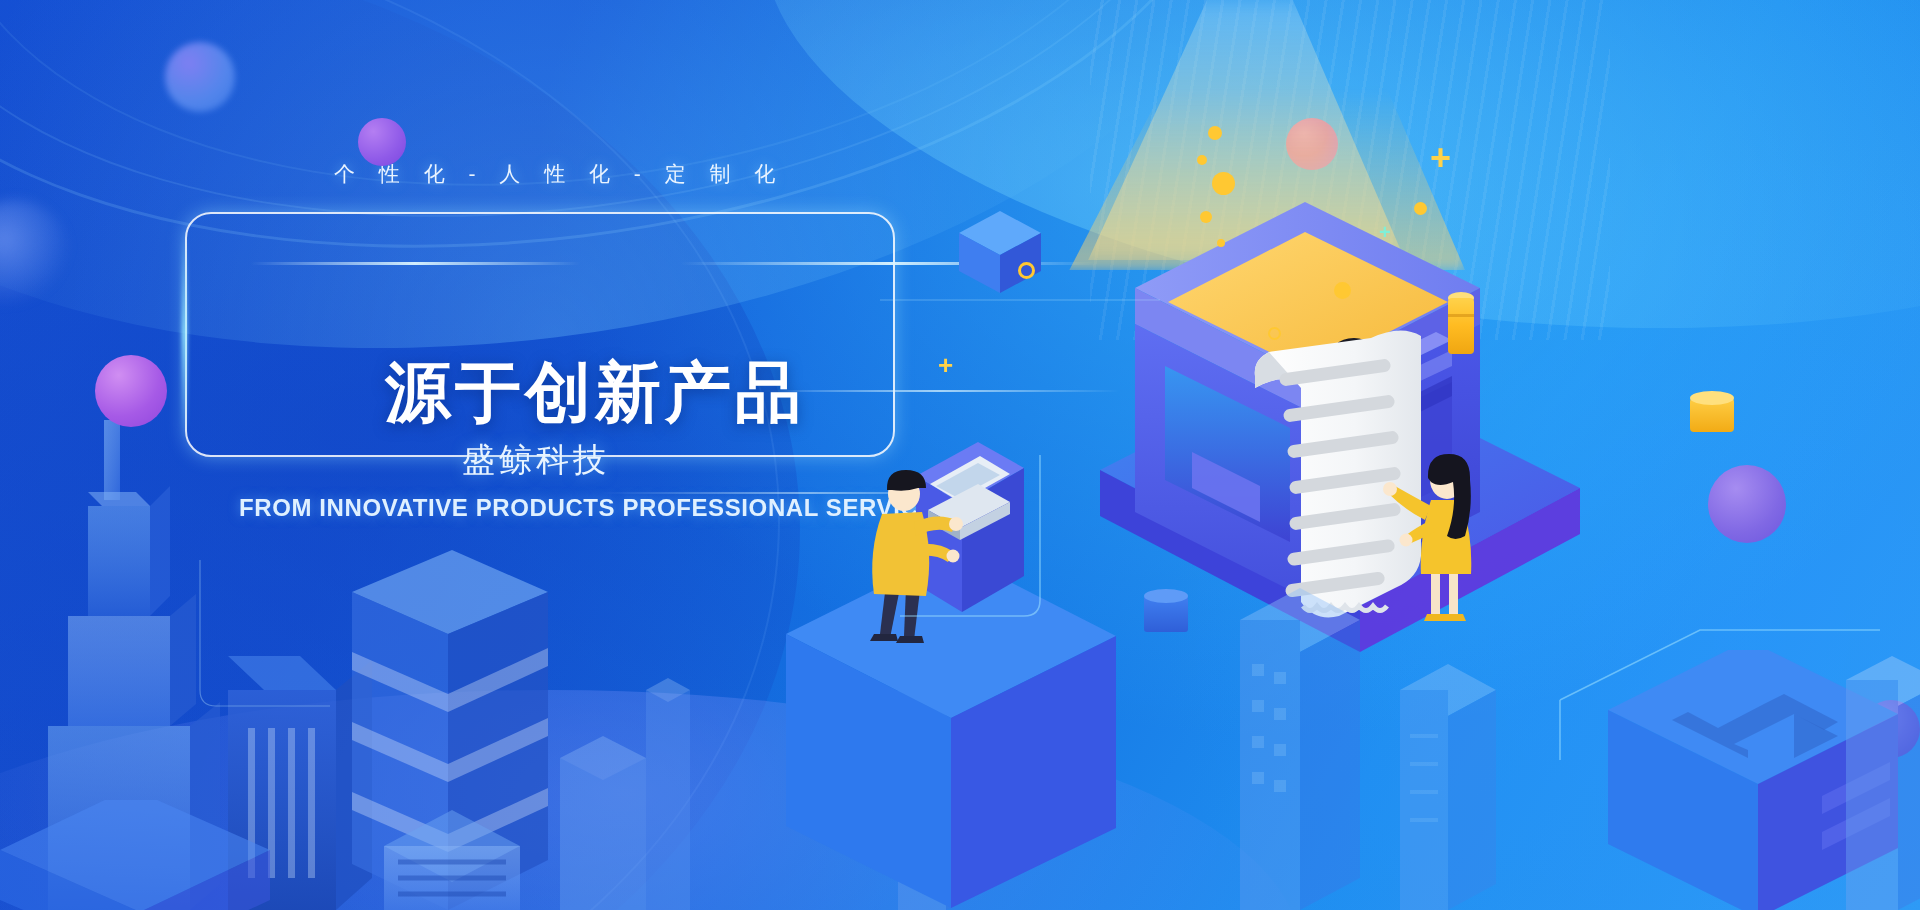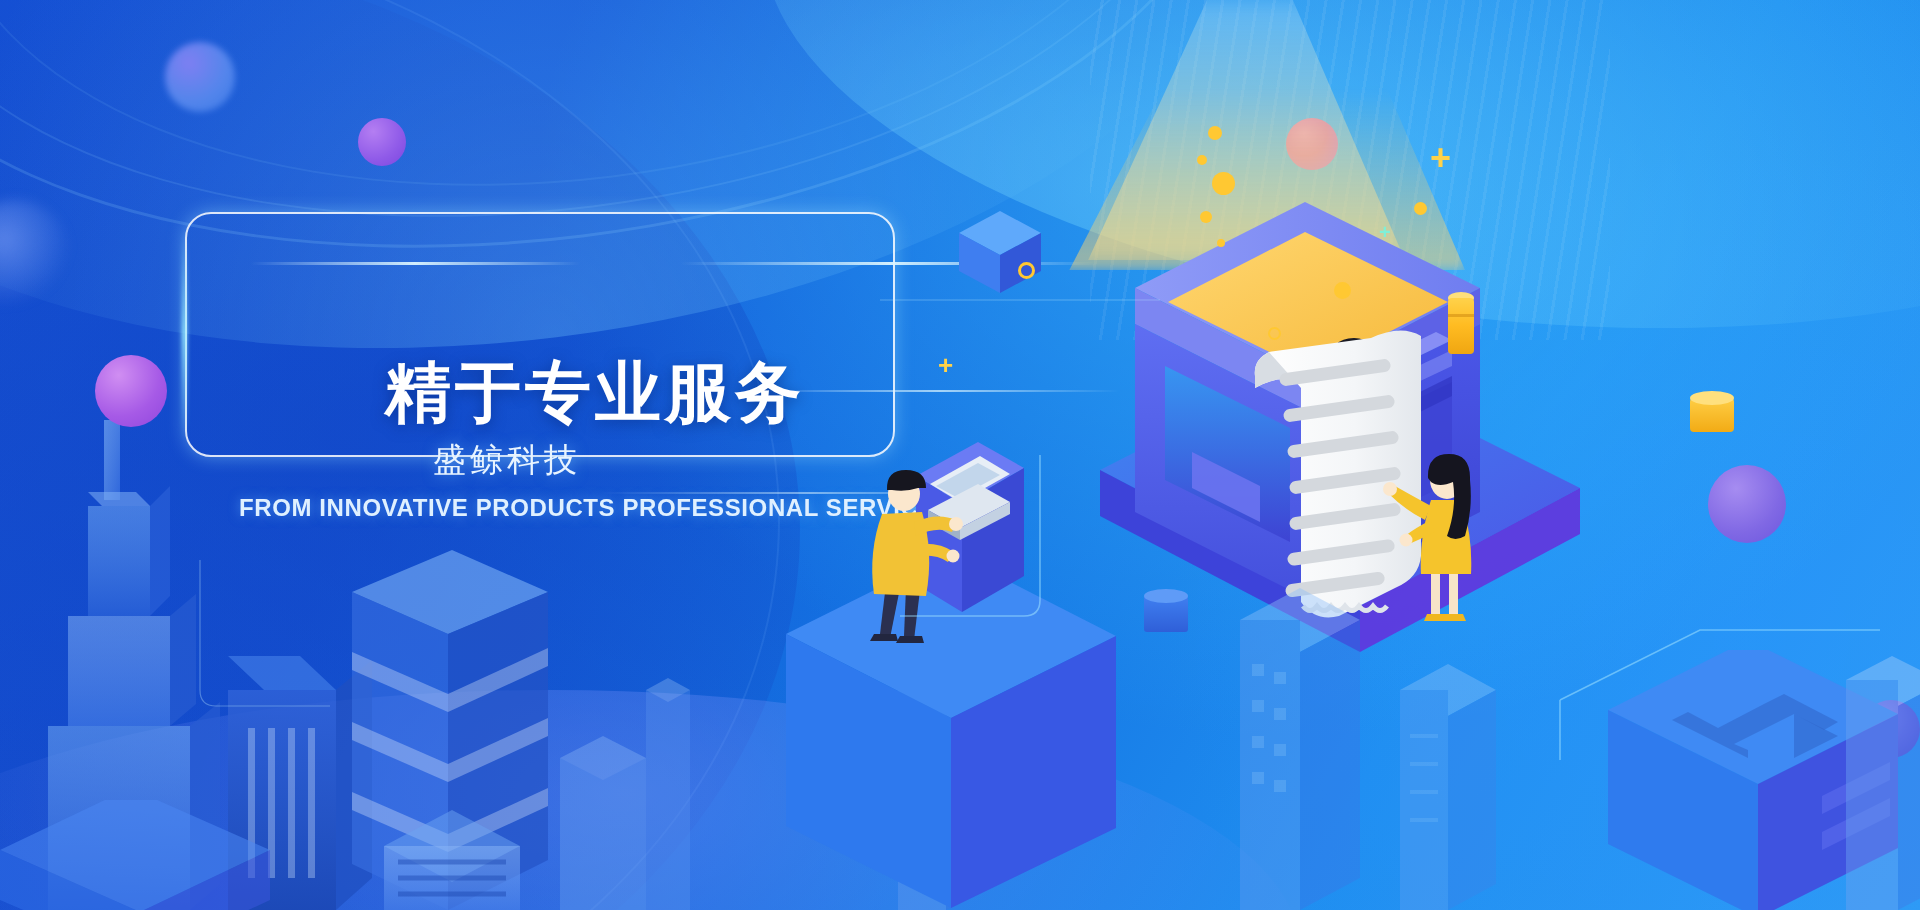--- a/index.html
+++ b/index.html
@@ -90,21 +90,21 @@
       background:linear-gradient(180deg,rgba(120,220,255,0),rgba(150,235,255,.95),rgba(120,220,255,0));
       filter:blur(2px);}
 
   
   .eyebrow{position:absolute;left:334px;top:160px;font-size:21px;letter-spacing:9px;color:#eaf4ff;
       text-shadow:0 0 12px rgba(120,200,255,.7);white-space:nowrap;}
   .h1{position:absolute;left:287px;top:240px;font-size:66px;font-weight:700;color:#fff;letter-spacing:4px;
       text-shadow:0 3px 14px rgba(5,40,120,.55);white-space:nowrap;}
   .h2{position:absolute;left:385px;top:348px;font-size:66px;font-weight:700;color:#fff;letter-spacing:4px;
       text-shadow:0 3px 14px rgba(5,40,120,.55);white-space:nowrap;}
-  .brand{position:absolute;left:433px;top:438px;font-size:33px;color:#e8f4ff;letter-spacing:4px;
+  .brand{position:absolute;left:462px;top:438px;font-size:33px;color:#e8f4ff;letter-spacing:4px;
       text-shadow:0 0 14px rgba(120,200,255,.6);white-space:nowrap;}
   .tagline{position:absolute;left:239px;top:494px;font-size:24px;font-weight:700;color:#dff0ff;
       letter-spacing:.6px;text-shadow:0 0 12px rgba(110,190,255,.55);white-space:nowrap;}
   .glow-cone{position:absolute;left:1035px;top:-30px;width:430px;height:300px;
       background:linear-gradient(180deg,rgba(255,255,255,0) 0%,rgba(255,228,150,.0) 40%,rgba(255,214,110,.55) 100%);
       clip-path:polygon(44% 0%,70% 0%,100% 100%,8% 100%);filter:blur(6px);}
   .glow-cone2{position:absolute;left:1075px;top:0px;width:330px;height:260px;
       background:linear-gradient(180deg,rgba(180,230,255,.30),rgba(255,220,130,.55));
       clip-path:polygon(40% 0%,66% 0%,100% 100%,4% 100%);filter:blur(10px);}
 
@@ -207,21 +207,22 @@
     <polygon points="66,72 114,46 114,414 66,440" fill="#3a76e6" opacity=".45"></polygon>
   </svg>
 
   <div class="frame"></div>
   <div class="frame-glow-l"></div>
   <div class="frame-streak fs1"></div>
   <div class="frame-streak fs2"></div>
   <div class="frame-streak fs3"></div>
   <div class="frame-streak fs4"></div>
 
-  <div class="h2">精于专业服务</div>
+  <div class="eyebrow">个 性 化 - 人 性 化 - 定 制 化</div>
+  <div class="h2">源于创新产品</div>
   <div class="brand">盛鲸科技</div>
   <div class="tagline">FROM INNOVATIVE PRODUCTS PROFESSIONAL SERVICE</div>
 
   <div class="orb orb-a"></div>
   <div class="orb orb-b"></div>
   <div class="orb orb-c"></div>
   <div class="orb orb-d"></div>
   <div class="orb orb-e"></div>
   <div class="orb orb-f"></div>
   <div class="orb orb-g"></div>

